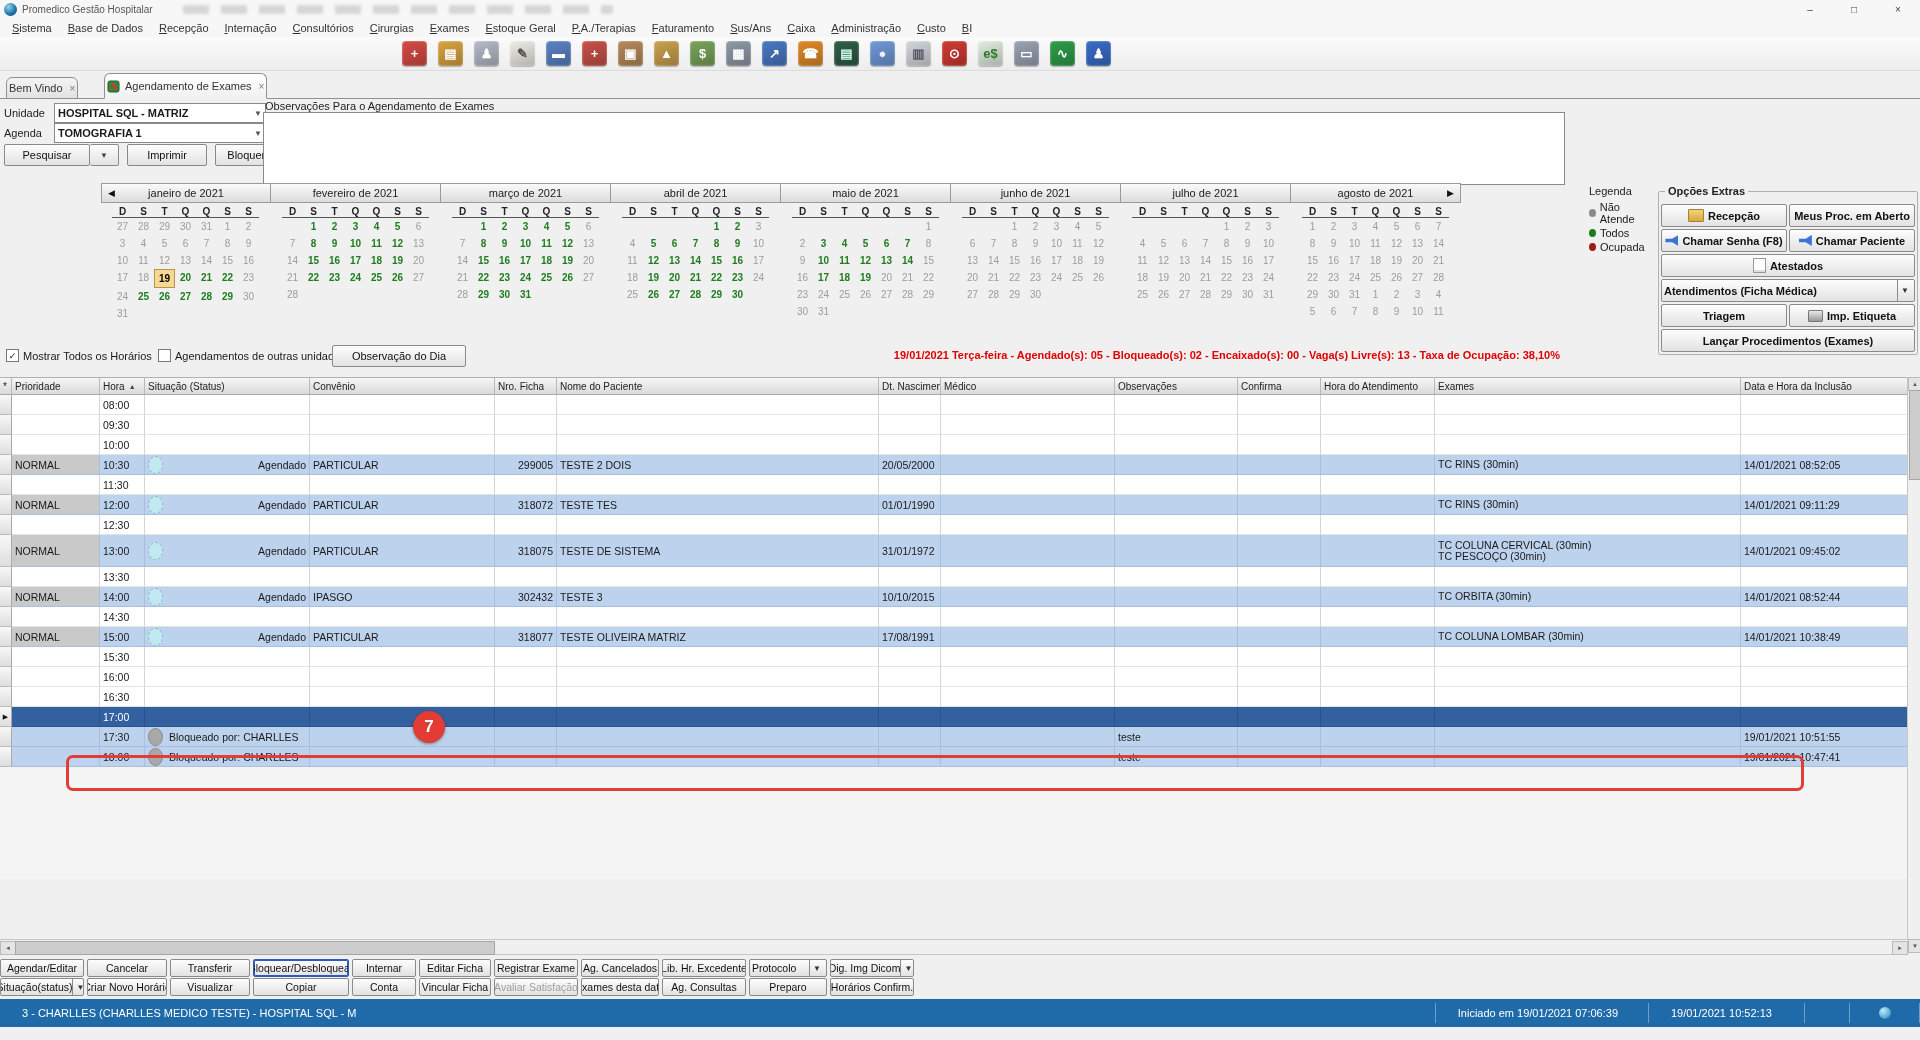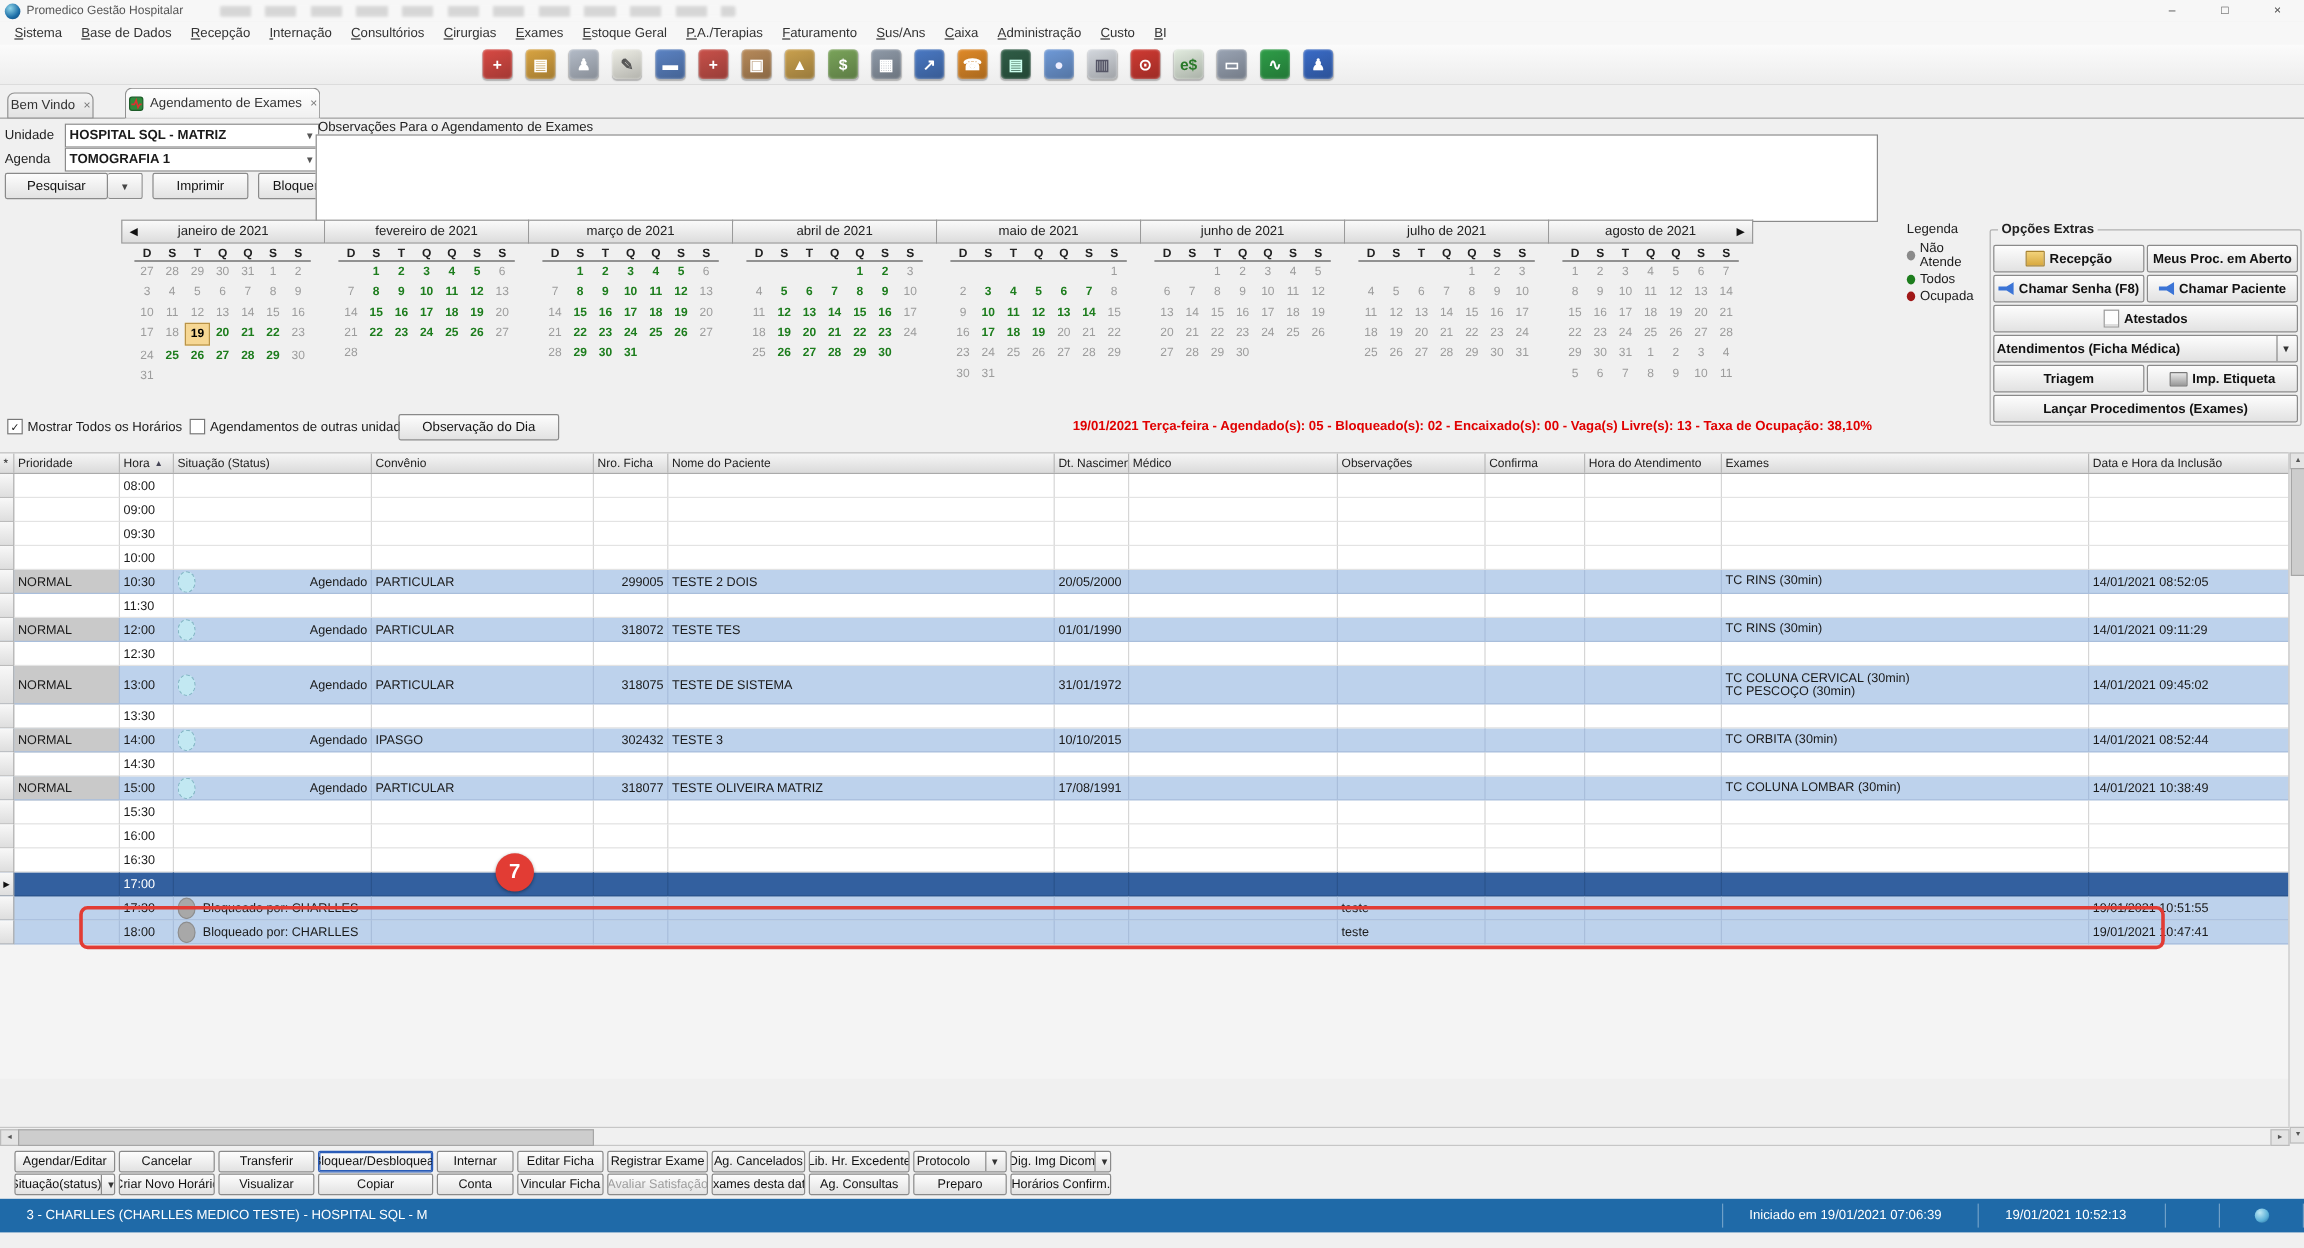--- a/index.html
+++ b/index.html
@@ -97,21 +97,21 @@
   #vscroll .thumb{position:absolute;left:1px;top:13px;width:10px;height:88px;background:#cdcdcd;border:1px solid #a6a6a6}
   #vscroll .sarr{position:absolute;left:0;width:12px;height:12px;display:flex;align-items:center;justify-content:center;font-size:6px;color:#555;background:#e4e4e4;border:1px solid #bbb}
   #hscroll{position:absolute;left:0;top:840px;width:1908px;height:14px;background:#f0f0f0;border-top:1px solid #c6c6c6;border-bottom:1px solid #c6c6c6}
   #hscroll .sarr{position:absolute;top:1px;width:14px;height:12px;display:flex;align-items:center;justify-content:center;font-size:6px;color:#555;background:#e4e4e4;border:1px solid #bbb}
   #hscroll .thumb{position:absolute;left:15px;top:1px;width:478px;height:12px;background:#cdcdcd;border:1px solid #a6a6a6}
   
   #ann-box{position:absolute;left:66px;top:656px;width:1732px;height:30px;border:3px solid #e23c34;border-radius:7px;pointer-events:none;z-index:5}
   #ann-circle{position:absolute;left:413px;top:612px;width:32px;height:32px;border-radius:50%;background:#e23c34;color:#fff;
               display:flex;align-items:center;justify-content:center;font-size:17px;font-weight:bold;z-index:6;box-shadow:0 1px 3px rgba(0,0,0,.4);pointer-events:none}
   
-  .arow{position:absolute;left:12px;display:grid;grid-template-columns:84px 80px 80px 96px 64px 72px 84px 78px 84px 78px 84px;gap:3px}
+  .arow{position:absolute;left:0;display:grid;grid-template-columns:84px 80px 80px 96px 64px 72px 84px 78px 84px 78px 84px;gap:3px}
   #arow1{top:860px}#arow2{top:879px}
   .arow .btn{height:16px;font-size:10.5px;padding:0 2px;overflow:hidden;white-space:nowrap}
   .btn.focused{box-shadow:inset 0 0 0 1px #2a5cb8;border-color:#2a5cb8}
   .btn.disabled{color:#9e9e9e}
   
   #statusbar{position:absolute;left:0;top:900px;width:1920px;height:28px;background:#1f6aa8;display:flex;align-items:center;color:#fff}
   #statusbar .pane{height:20px;display:flex;align-items:center;padding:0 22px;border-right:1px solid #6fa0c8;overflow:hidden;white-space:nowrap}
   #sb-left{width:1472px}
   #sb-start{width:178px}
   #sb-clock{width:118px}
@@ -890,36 +890,20 @@
           <div class="c"></div>
           <div class="c"></div>
           <div class="c"></div>
           <div class="c"></div>
           <div class="c"></div>
           <div class="c"></div>
         </div>
         <div class="trow empty">
           <div class="ind"></div>
           <div class="c"></div>
-          <div class="c">09:00</div>
-          <div class="c"></div>
-          <div class="c"></div>
-          <div class="c num"></div>
-          <div class="c"></div>
-          <div class="c"></div>
-          <div class="c"></div>
-          <div class="c"></div>
-          <div class="c"></div>
-          <div class="c"></div>
-          <div class="c"></div>
-          <div class="c"></div>
-        </div>
-        <div class="trow empty">
-          <div class="ind"></div>
-          <div class="c"></div>
           <div class="c">09:30</div>
           <div class="c"></div>
           <div class="c"></div>
           <div class="c num"></div>
           <div class="c"></div>
           <div class="c"></div>
           <div class="c"></div>
           <div class="c"></div>
           <div class="c"></div>
           <div class="c"></div>

